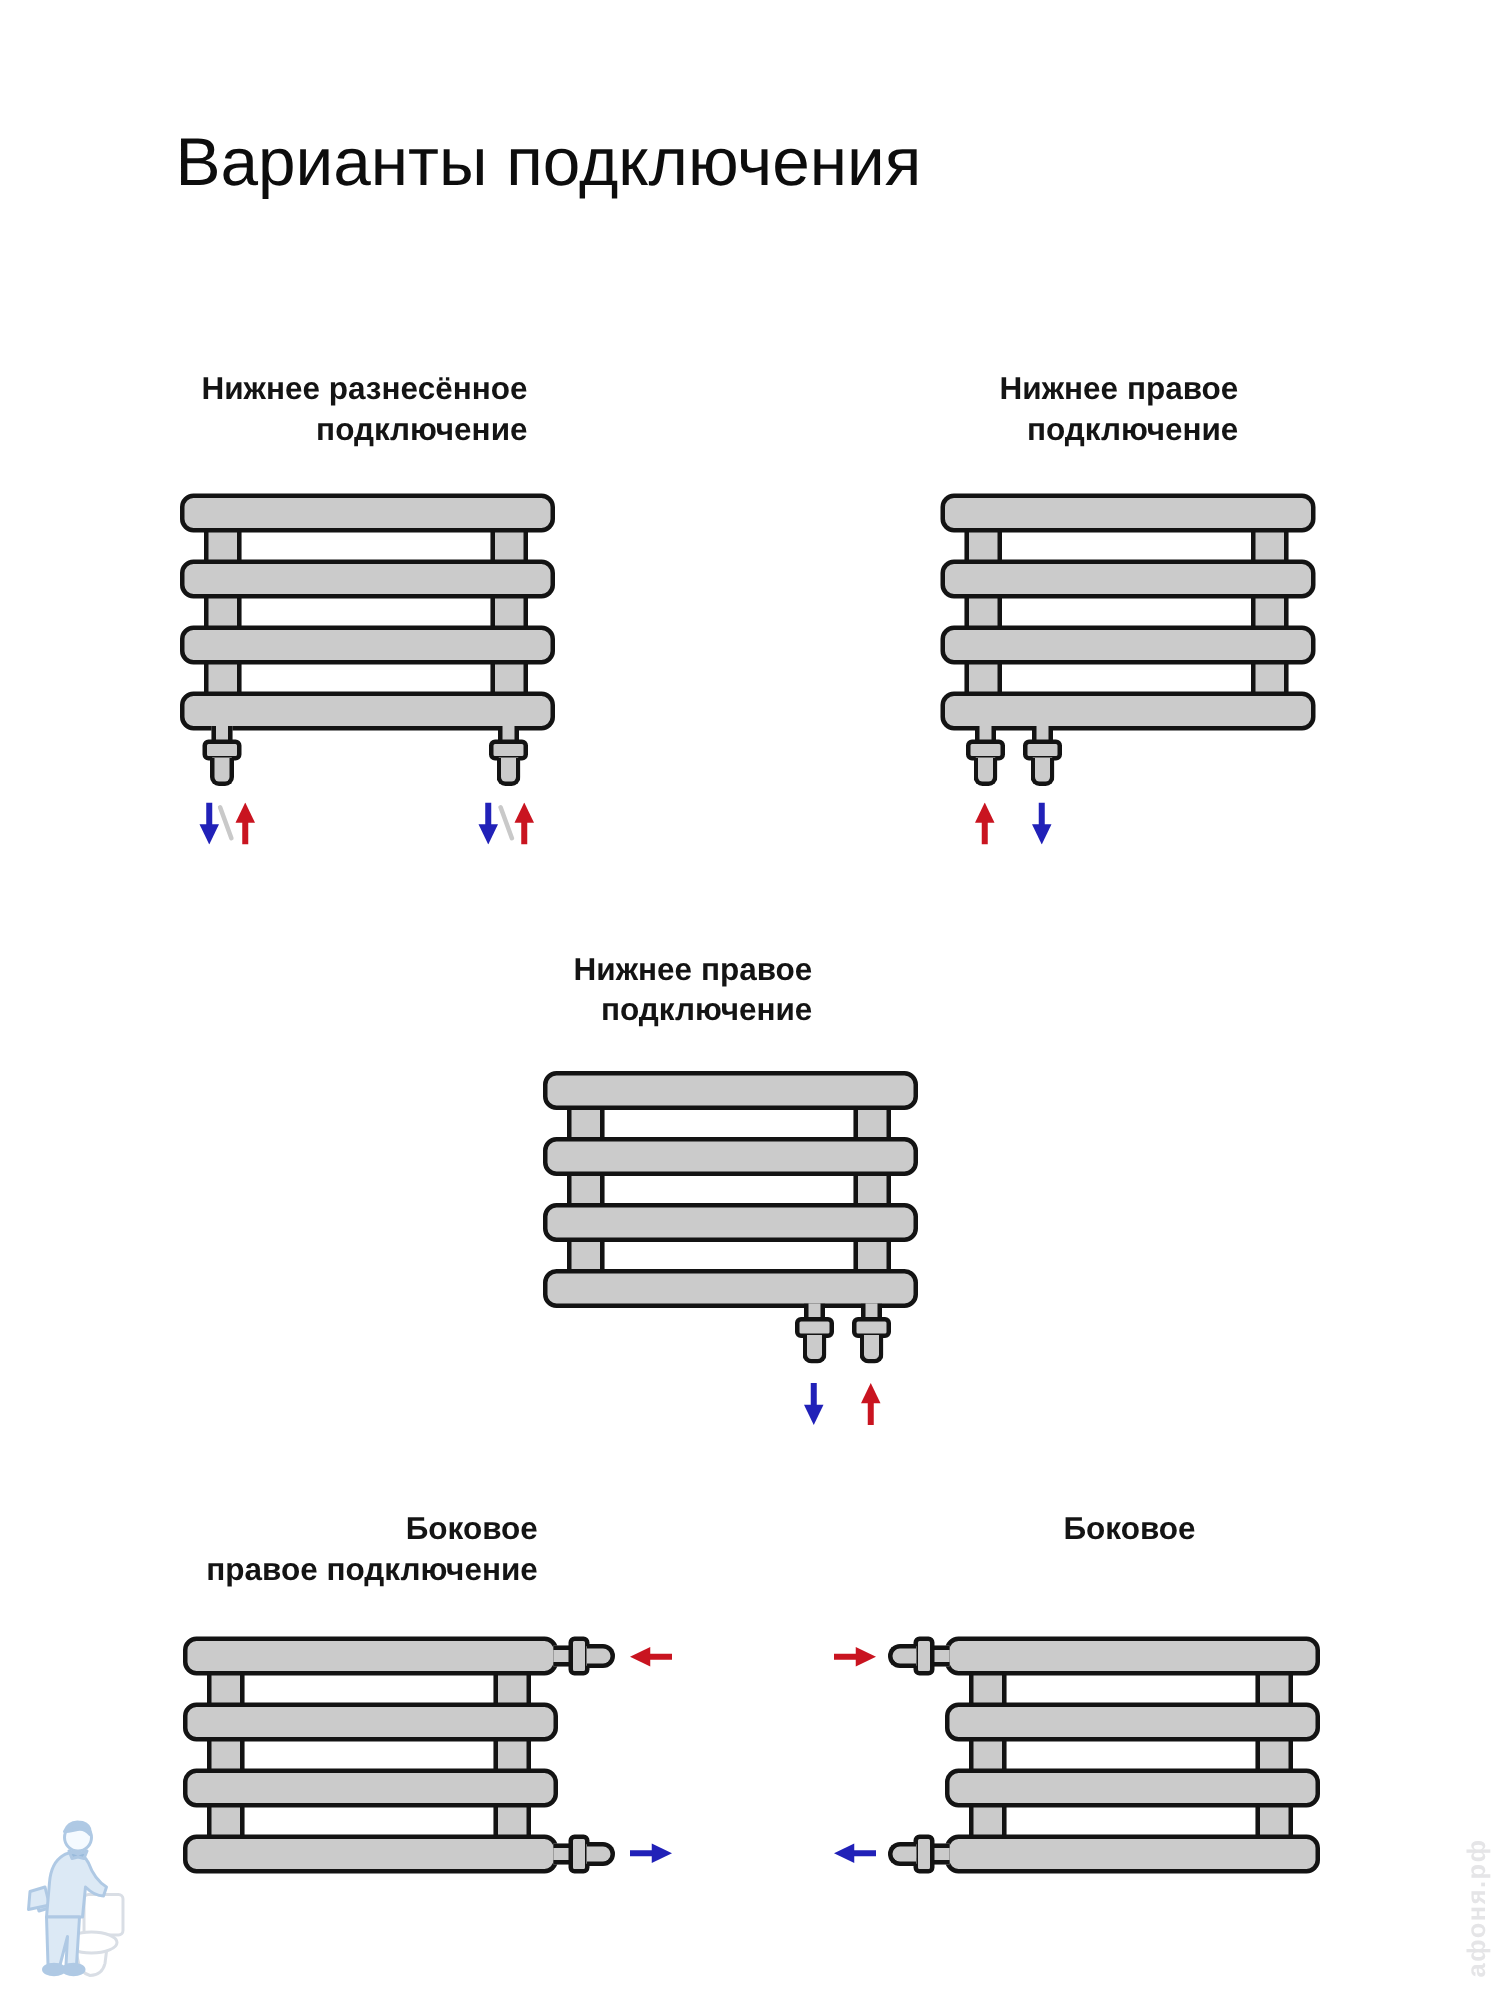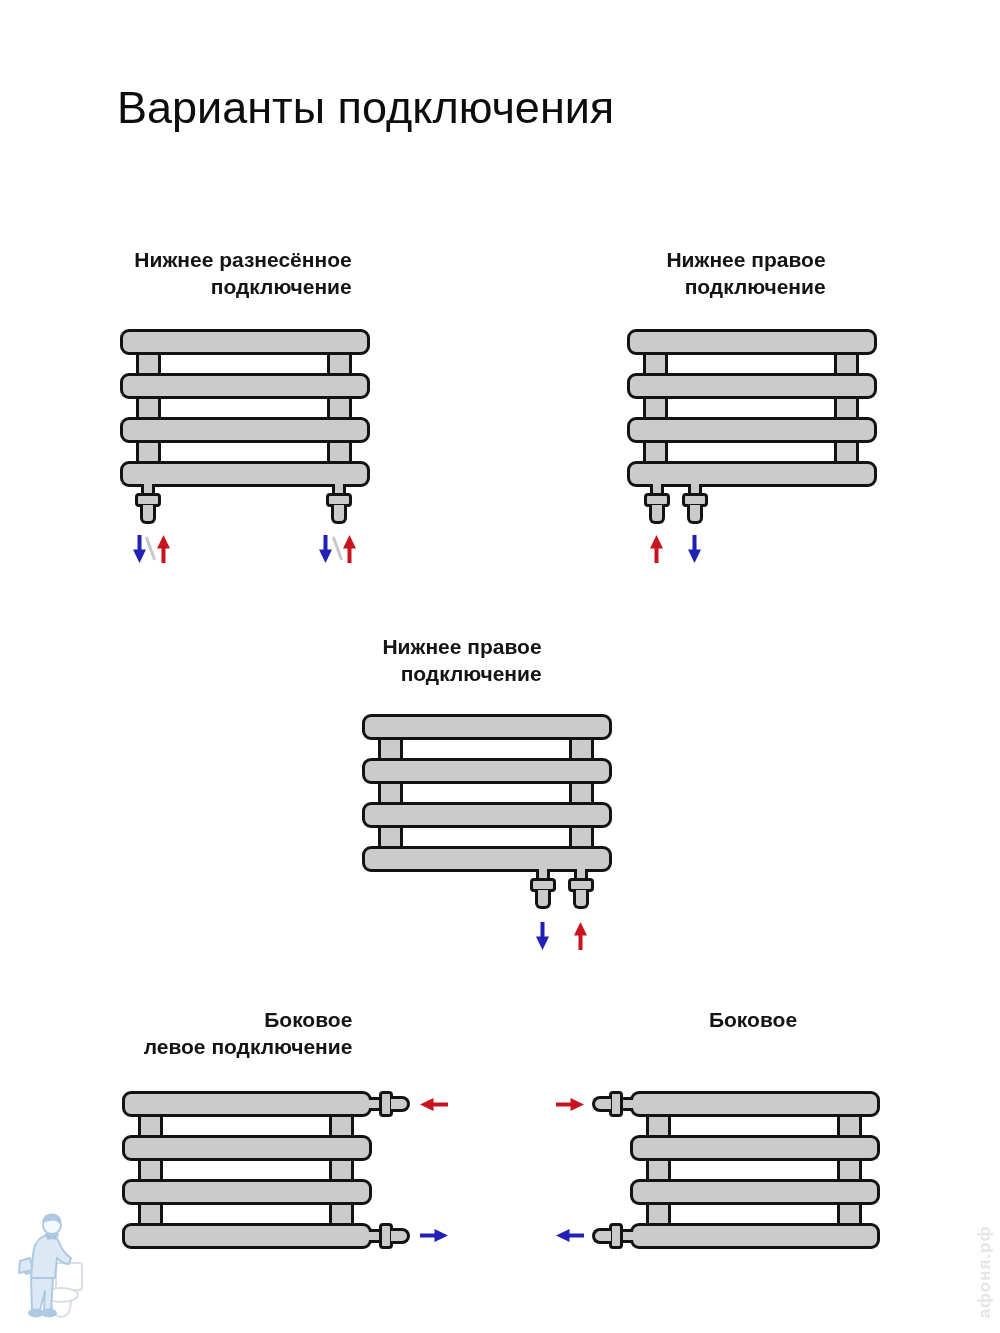--- a/index.html
+++ b/index.html
@@ -106,21 +106,21 @@
 <div class="fig-title" style="left:746px;top:246px">
   <div>Нижнее правое</div>
   <div>подключение</div>
 </div>
 <div class="fig-title" style="left:462px;top:633px">
   <div>Нижнее правое</div>
   <div>подключение</div>
 </div>
 <div class="fig-title" style="left:248px;top:1006px">
   <div>Боковое</div>
-  <div>левое подключение</div>
+  <div>правое подключение</div>
 </div>
 <div class="fig-title" style="left:753px;top:1006px">
   <div>Боковое</div>
 </div>
 
 <div class="radiator" style="left:120px;top:329px">
   <div class="post left"></div>
   <div class="post right"></div>
   <div class="bar b1"></div>
   <div class="bar b2"></div>

